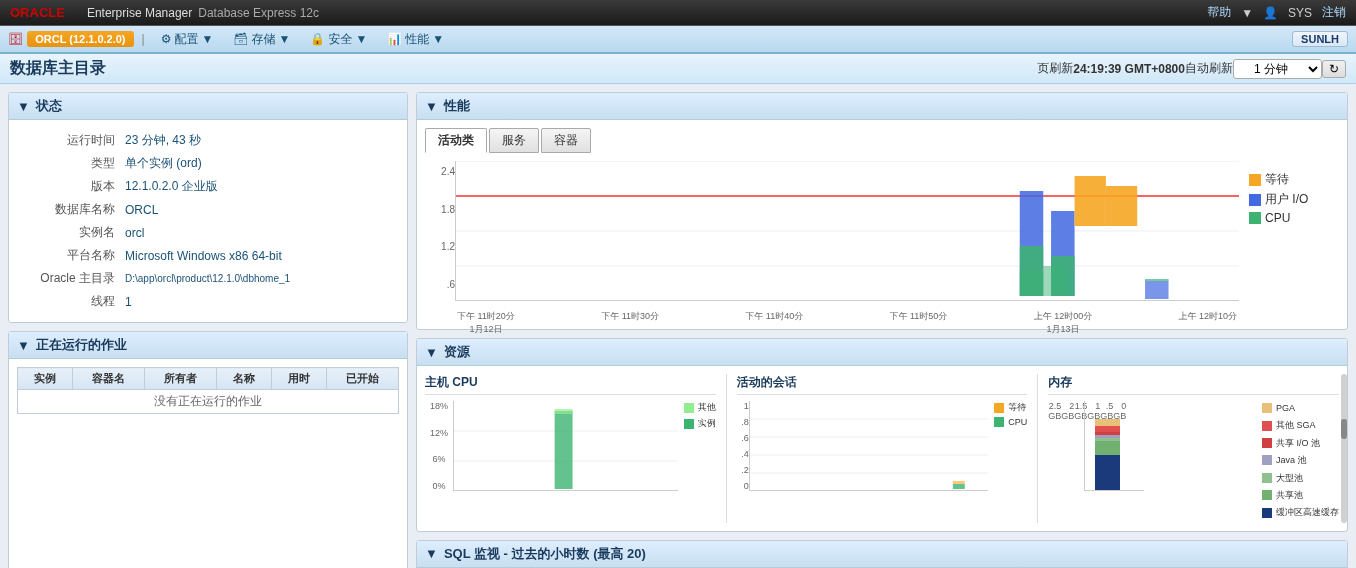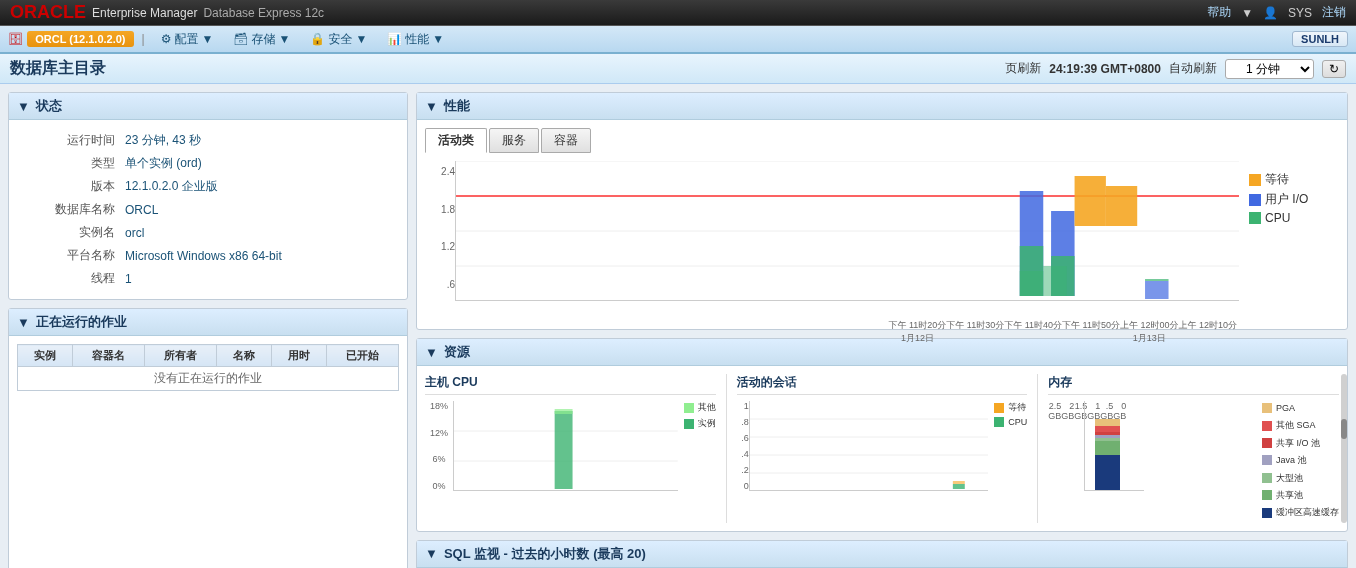--- a/index.html
+++ b/index.html
@@ -10,21 +10,21 @@
       background: linear-gradient(to bottom, #3a3a3a, #1a1a1a);
       color: #ccc;
       display: flex;
       align-items: center;
       justify-content: space-between;
       padding: 0 10px;
       height: 26px;
       border-bottom: 1px solid #555;
     }
     .top-nav-left { display: flex; align-items: center; gap: 6px; }
-    .oracle-logo { color: #c00; font-weight: bold; font-size: 18px; margin-right: 0; }
+    .oracle-logo { color: #c00; font-weight: bold; font-size: 13px; margin-right: 16px; }
     .top-nav-right { display: flex; align-items: center; gap: 10px; color: #ccc; font-size: 12px; }
 
     
     .sec-nav {
       background: linear-gradient(to bottom, #d4e8f7, #b8d8f0);
       display: flex;
       align-items: center;
       padding: 0 8px;
       height: 28px;
       border-bottom: 2px solid #7ab0d0;
@@ -52,21 +52,21 @@
     
     .page-header {
       background: linear-gradient(to bottom, #e8f4fd, #d0e8f7);
       padding: 4px 10px;
       display: flex;
       align-items: center;
       justify-content: space-between;
       border-bottom: 1px solid #aaccee;
     }
     .page-title { font-size: 16px; font-weight: bold; color: #1a3a5c; }
-    .page-header-right { display: flex; align-items: center; gap: 8px; font-size: 12px; color: #333; }
+    .page-header-right { display: flex; align-items: center; gap: 0; font-size: 12px; color: #333; }
     .refresh-btn {
       background: linear-gradient(to bottom, #f0f0f0, #ddd);
       border: 1px solid #aaa;
       border-radius: 3px;
       padding: 1px 6px;
       cursor: pointer;
       font-size: 12px;
     }
     .refresh-select {
       border: 1px solid #aaa;
@@ -243,20 +243,24 @@
           </tr>
           <tr>
             <td class="label-col">实例名</td>
             <td class="value-col">orcl</td>
           </tr>
           <tr>
             <td class="label-col">平台名称</td>
             <td class="value-col">Microsoft Windows x86 64-bit</td>
           </tr>
           <tr>
+            <td class="label-col">Oracle 主目录</td>
+            <td class="value-col" style="font-size:10px;">D:\app\orcl\product\12.1.0\dbhome_1</td>
+          </tr>
+          <tr>
             <td class="label-col">线程</td>
             <td class="value-col">1</td>
           </tr>
         </tbody>
           </table>
       </div>
     </div>
 
     <div class="panel-box" style="flex:1;">
       <div class="panel-header">
@@ -330,21 +334,21 @@
               <rect x="76%" y="95" width="3%" height="40" fill="#3cb371" opacity="0.85"></rect>
 
               <rect x="88%" y="120" width="3%" height="18" fill="#4169e1" opacity="0.7"></rect>
               <rect x="88%" y="118" width="3%" height="2" fill="#3cb371" opacity="0.7"></rect>
 
               <rect x="72%" y="110" width="3%" height="25" fill="#3cb371" opacity="0.6"></rect>
 
               <rect x="75%" y="105" width="3%" height="30" fill="#3cb371" opacity="0.5"></rect>
             </svg>
             
-            <div style="display:flex; justify-content:flex-end; font-size:9px; color:#666; margin-top:15px; padding: 0 2px;">
+            <div style="display:flex; justify-content:space-between; font-size:9px; color:#666; margin-top:6px; padding: 0 2px;">
               <div style="text-align:center;">下午 11时20分<br>1月12日</div>
               <div style="text-align:center;">下午 11时30分</div>
               <div style="text-align:center;">下午 11时40分</div>
               <div style="text-align:center;">下午 11时50分</div>
               <div style="text-align:center;">上午 12时00分<br>1月13日</div>
               <div style="text-align:center;">上午 12时10分</div>
             </div>
           </div>
 
           <div style="width:100px; padding: 10px 0 0 10px;">

